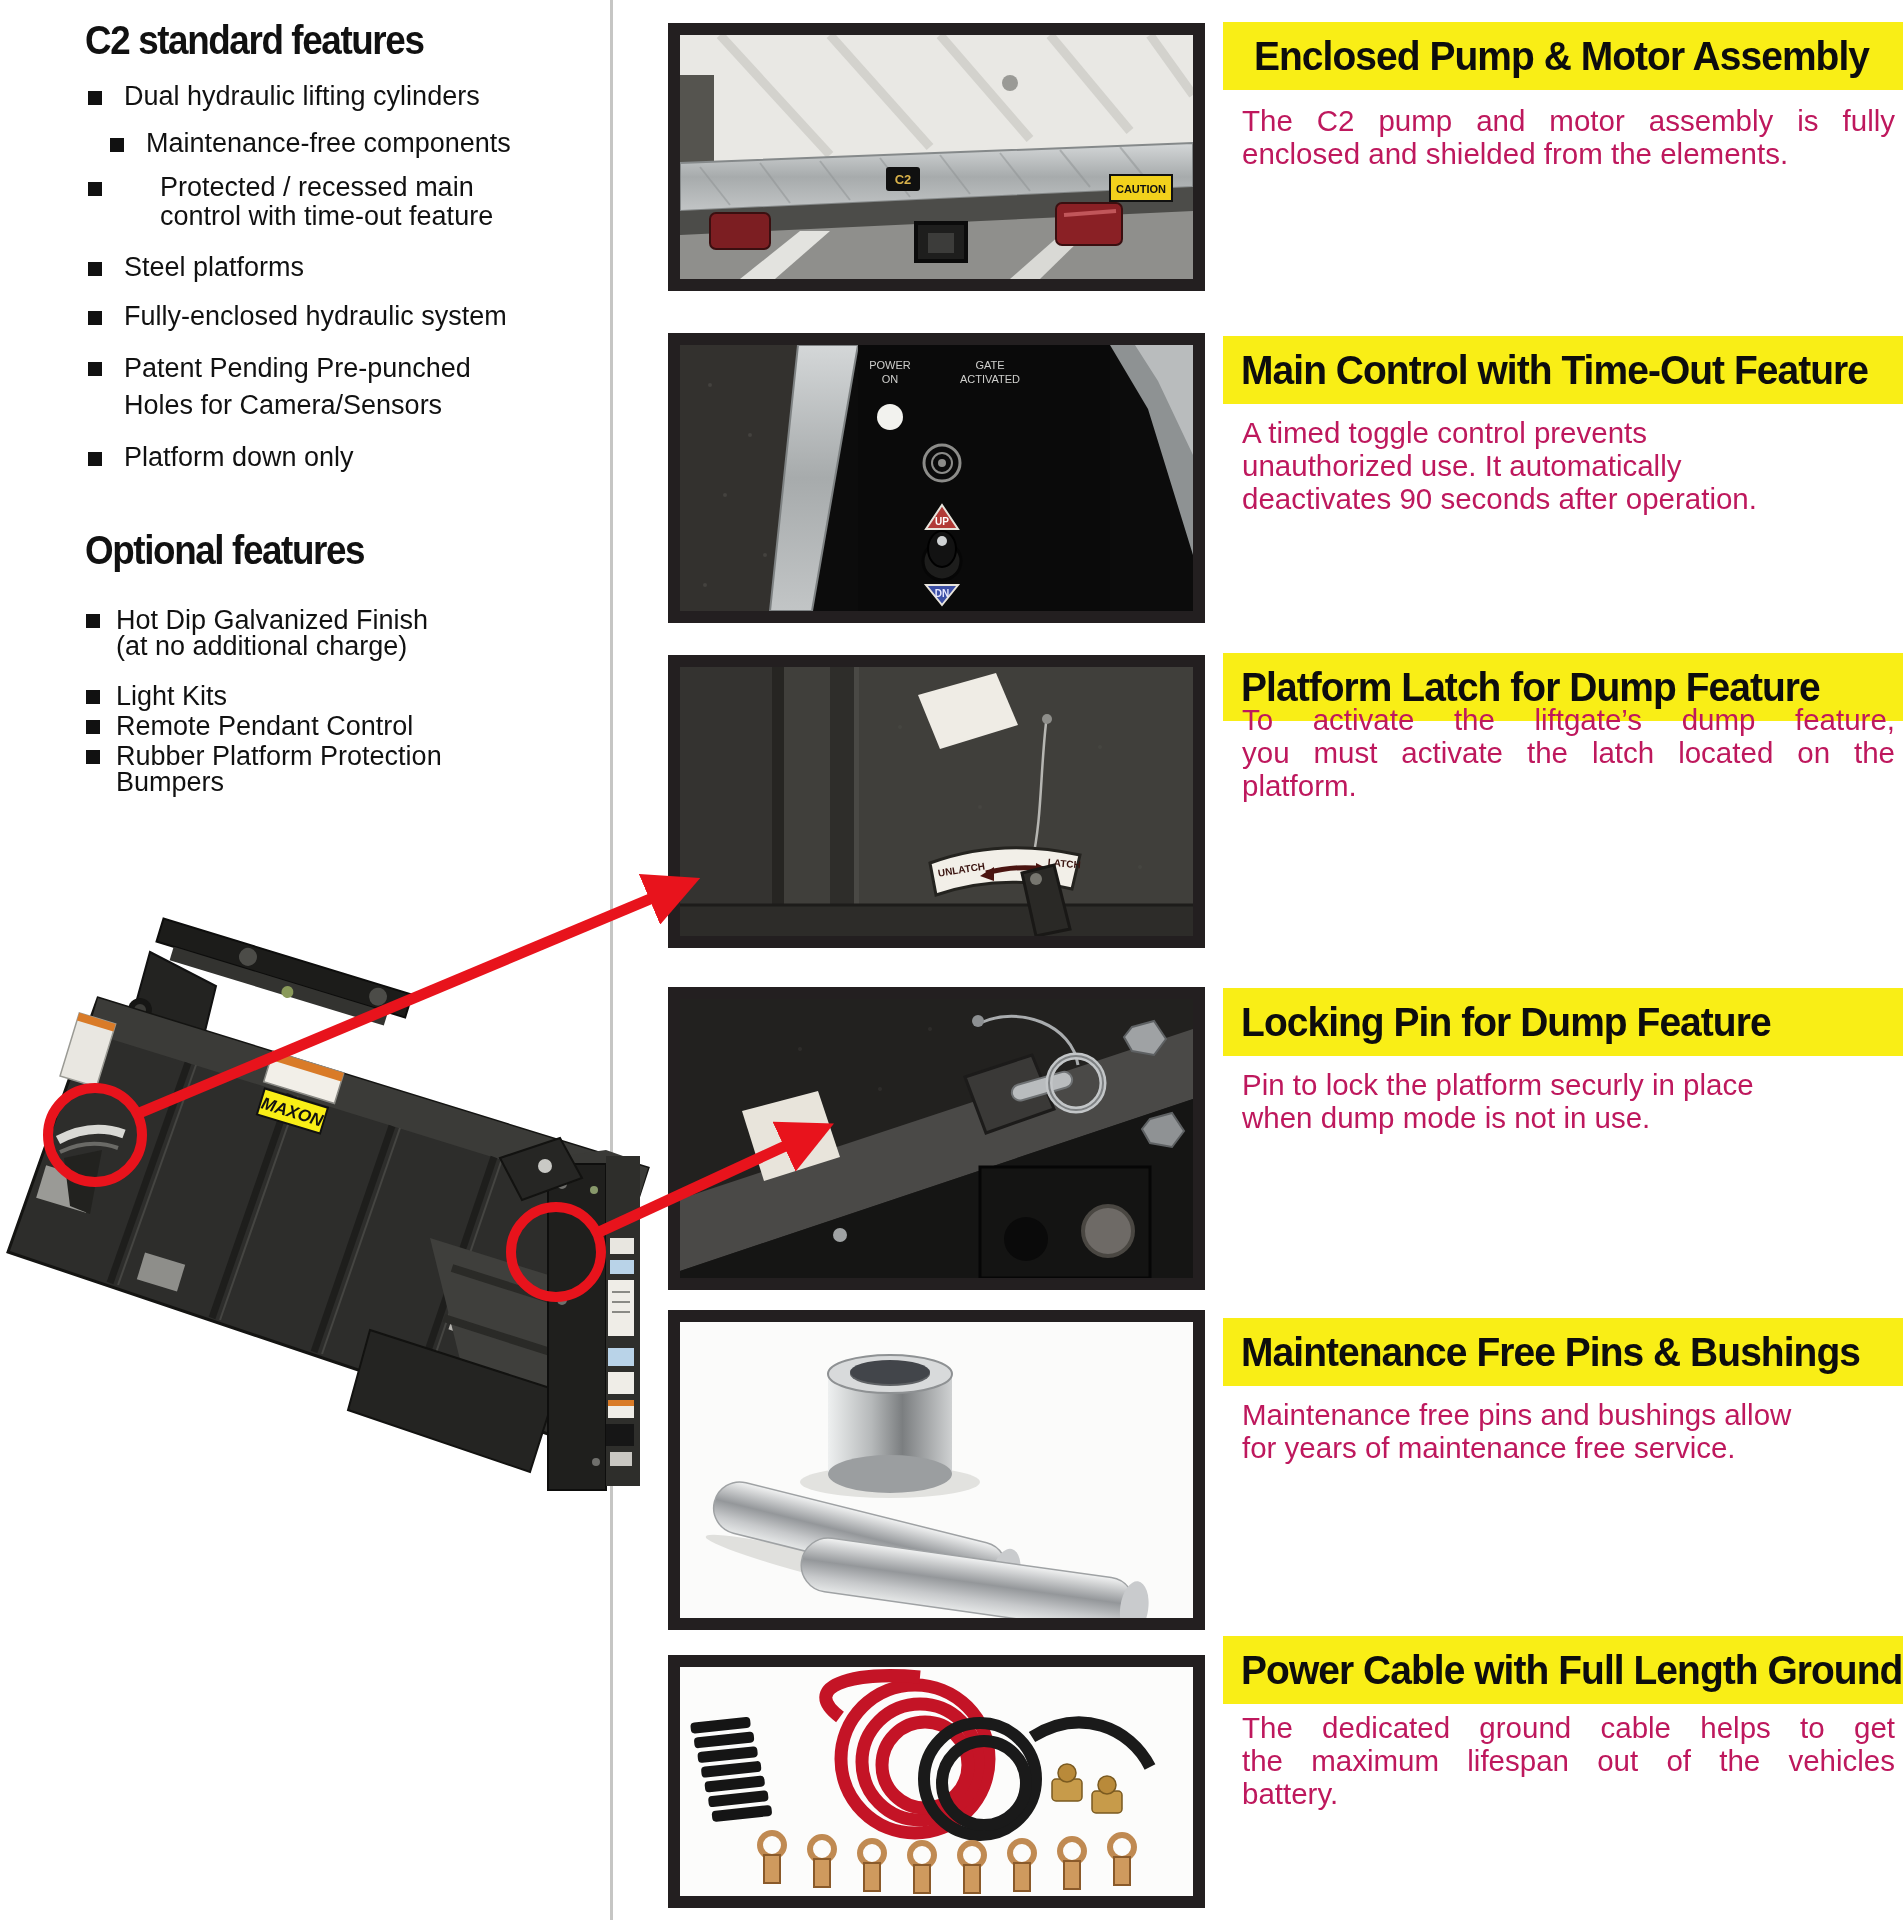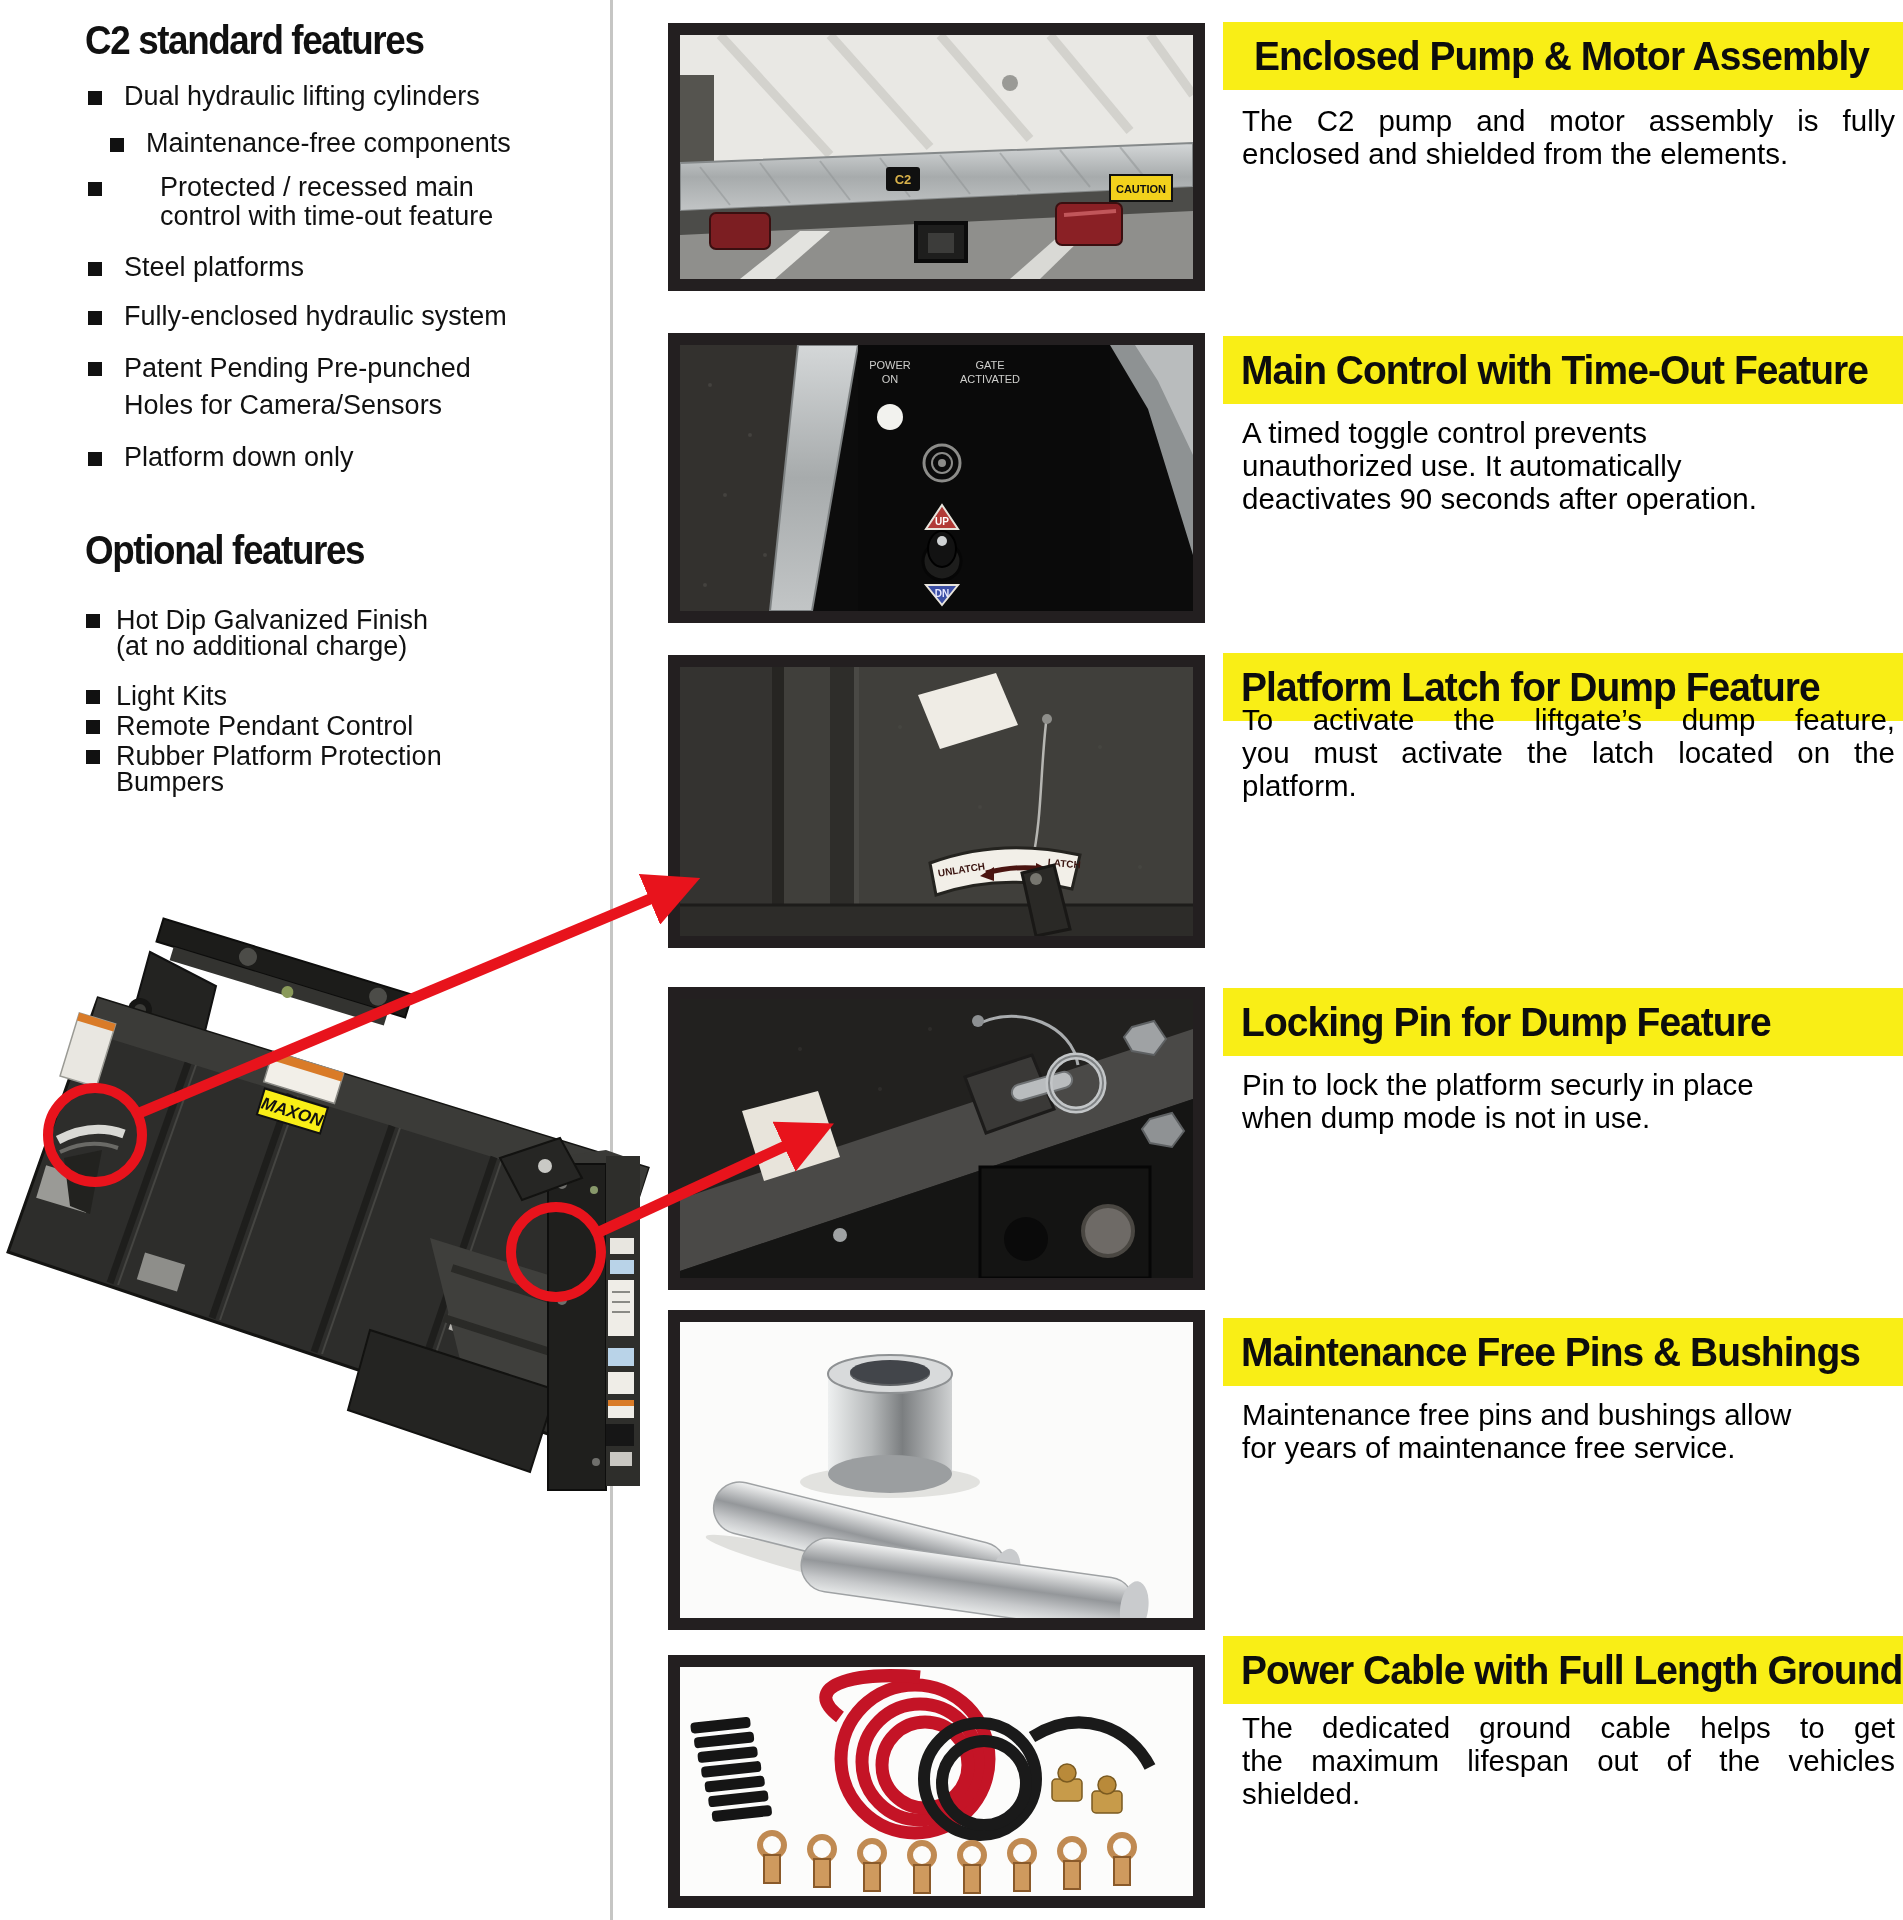--- a/index.html
+++ b/index.html
@@ -12,21 +12,21 @@
   .bullet-item{display:flex;}
   .bullet-sq{width:14px;height:14px;background:#111;flex:0 0 14px;margin-top:9px;margin-right:22px;}
   .bullet-text{font-size:27px;line-height:29px;}
   .opt .bullet-text{font-size:27px;line-height:26px;}
   .opt .bullet-sq{margin-right:16px;}
   .loose .bullet-text{line-height:37px;}
   
   .ybar{left:1223px;width:680px;height:68px;background:#F9EE16;}
   .ybar .t{font-weight:700;font-size:41px;line-height:68px;padding-left:19px;
            letter-spacing:-1px;transform:scaleX(.95);transform-origin:left center;white-space:nowrap;color:#0d0d0d;}
-  .body-txt{left:1242px;width:653px;font-size:29.5px;line-height:33px;color:#000000;}
+  .body-txt{left:1242px;width:653px;font-size:29.5px;line-height:33px;color:#be185d;}
   .just .line{text-align:justify;text-align-last:justify;}
   .just .line:last-child{text-align-last:left;}
   .photo{left:668px;width:537px;background:#fff;border:12px solid #231F20;box-sizing:border-box;}
   .photo svg{display:block;width:100%;height:100%;}
   .divider{left:610px;top:0;width:3px;height:1920px;background:#c6c6c4;}
   #overlay{left:0;top:0;pointer-events:none;}
 </style>
 </head>
 <body>
 
@@ -383,21 +383,21 @@
         </g>
     </g>
   </svg>
 </div>
 <div class="abs ybar" style="top:1636px;">
   <div class="t">Power Cable with Full Length Ground</div>
 </div>
 <div class="abs body-txt just" style="top:1711px;">
     <div class="line">The dedicated ground cable helps to get</div>
     <div class="line">the maximum lifespan out of the vehicles</div>
-    <div class="line">shielded.</div>
+    <div class="line">battery.</div>
   </div>
 
 <svg id="overlay" class="abs" width="1903" height="1920" viewBox="0 0 1903 1920">
   <defs>
     <marker id="arh" markerWidth="5" markerHeight="5" refX="3.6" refY="2.5" orient="auto" markerUnits="strokeWidth">
       <path d="M0,0 L5,2.5 L0,5 z" fill="#E8131C"></path>
     </marker>
   </defs>
 
   <g>

